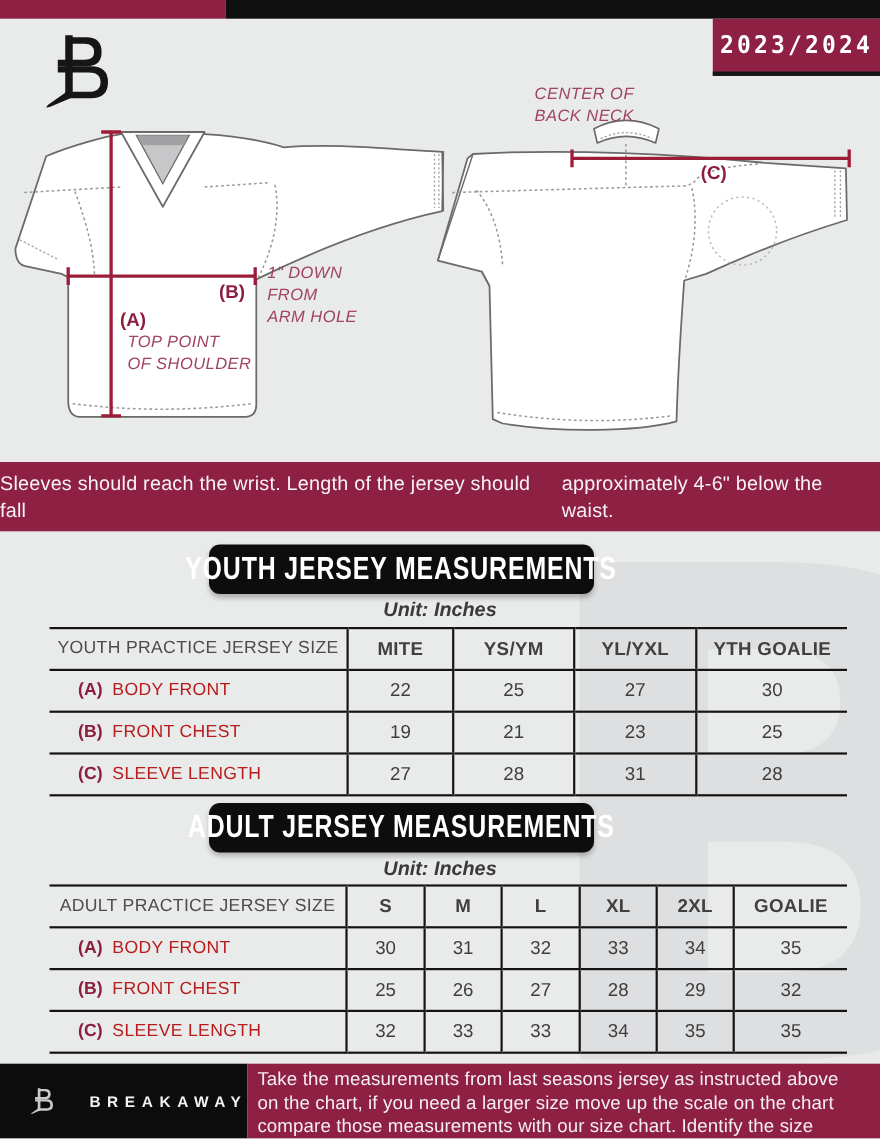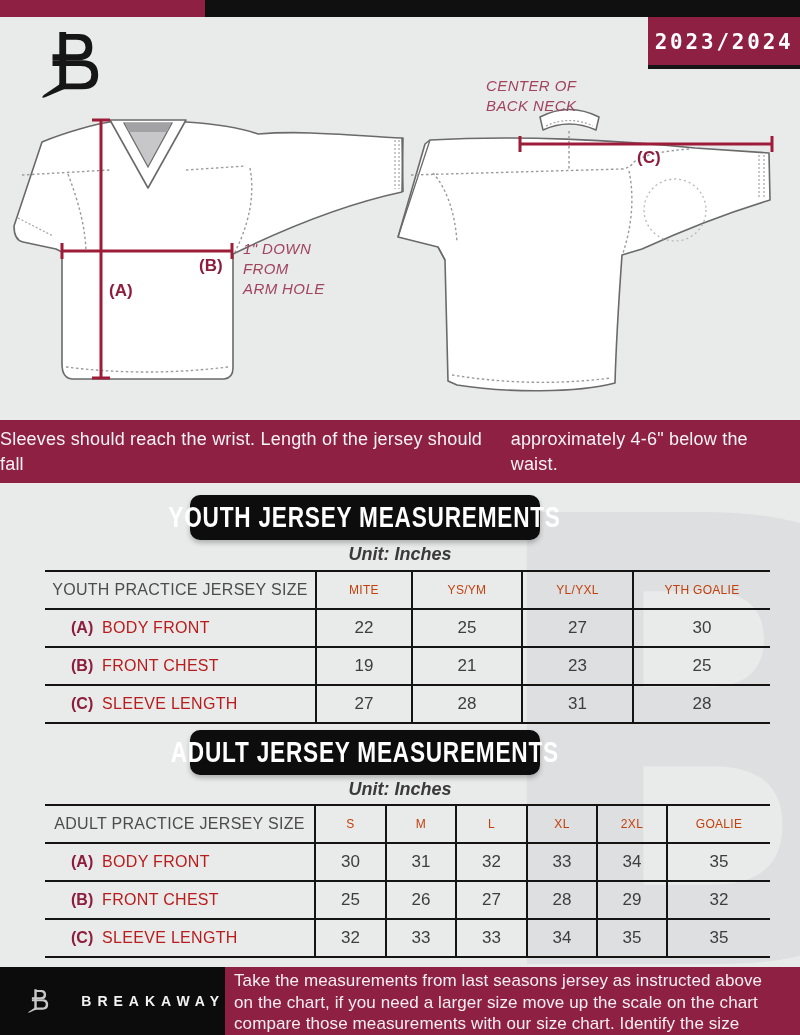--- a/index.html
+++ b/index.html
@@ -59,21 +59,21 @@
   .unit { position:absolute; width:800px; text-align:center; font-style:italic;
           font-weight:bold; font-size:18px; color:#3a3a3a; z-index:4; }
   
   table { position:absolute; left:45px; width:725px; border-collapse:collapse;
           table-layout:fixed; z-index:4; background:transparent; }
   td { border-top:2px solid #141414; border-bottom:2px solid #141414;
        height:38px; text-align:center; vertical-align:middle; }
   td + td { border-left:2px solid #141414; }
   td.lbl { text-align:left; padding-left:26px; }
   .size-head { color:#4c4c4c; font-size:16px; letter-spacing:.3px; }
-  .col-head { font-weight:normal; color:#c2410c; font-size:12px; letter-spacing:.3px; }
+  .col-head { font-weight:bold; color:#404040; font-size:17px; letter-spacing:.3px; }
   .row-key { color:#8c1d3e; font-weight:bold; font-size:16px; }
   .row-name { color:#b91c1c; font-size:16px; letter-spacing:.3px; }
   .val { color:#3e3e3e; font-size:17px; }
   
   .footer-black { position:absolute; left:0; top:967px; width:225px; height:68px; background:#0c0c0c;
                   display:flex; align-items:center; z-index:7; }
   .footer-brand { color:#f2f2f2; font-weight:bold; font-size:14px; letter-spacing:6px; margin-left:8px;padding-left:23px; }
   .footer-maroon { position:absolute; left:225px; top:967px; width:575px; height:68px; background:#8e2044;
                    padding:3px 0 0 9px; z-index:7; }
   .footer-maroon div { color:#f4eef0; font-size:17px; line-height:21.5px; letter-spacing:.1px; white-space:nowrap; }
@@ -158,20 +158,24 @@
 
     <path d="M55,278 Q 135,291 214,281" stroke="#9a9a9a" stroke-width="1.4" stroke-dasharray="2.5,2.5" fill="none"></path>
 
     <g stroke="#9d1c38" stroke-width="3">
       <path d="M123,47 H375"></path>
       <path d="M123,39 V55 M375,39 V55"></path>
     </g>
   </svg>
 
   <div class="ann-bold" style="left:109px; top:281px;">(A)</div>
+  <div class="ann-italic" style="left:116px; top:301px;">
+    <div>TOP POINT</div>
+    <div>OF SHOULDER</div>
+  </div>
   <div class="ann-bold" style="left:199px; top:256px;">(B)</div>
   <div class="ann-italic" style="left:243px; top:239px;">
     <div>1" DOWN</div>
     <div>FROM</div>
     <div>ARM HOLE</div>
   </div>
   <div class="ann-italic" style="left:486px; top:76px;">
     <div>CENTER OF</div>
     <div>BACK NECK</div>
   </div>

